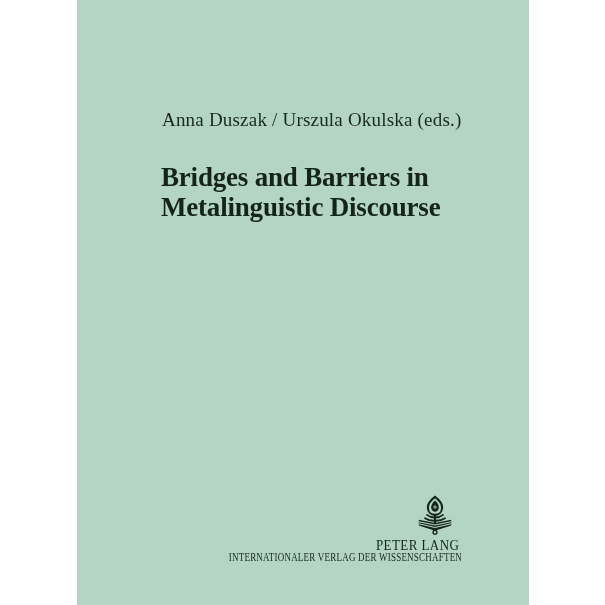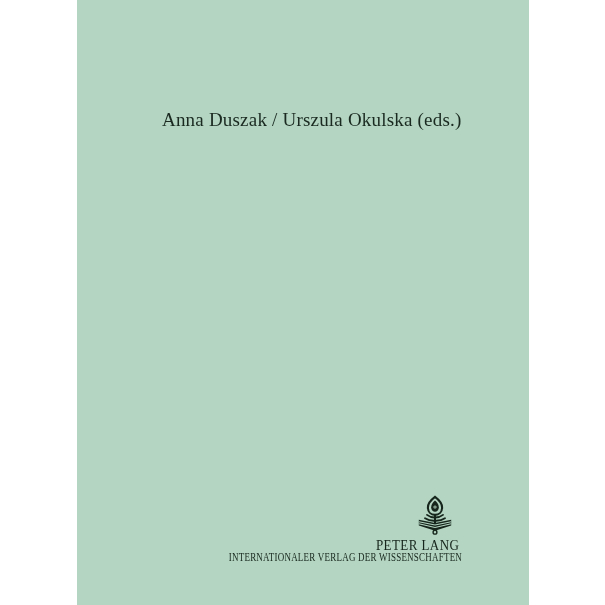--- a/index.html
+++ b/index.html
@@ -82,20 +82,24 @@
   }
 </style>
 </head>
 <body>
 
 <div class="page-frame">
   <div class="book-cover">
 
     <div class="editors-line">Anna Duszak / Urszula Okulska (eds.)</div>
 
+    <div class="book-title">
+      <span class="title-line">Bridges and Barriers in</span>
+      <span class="title-line">Metalinguistic Discourse</span>
+    </div>
 
     <div class="publisher-logo">
       <svg viewBox="0 0 44 44" xmlns="http://www.w3.org/2000/svg" aria-hidden="true">
 
         <path d="M22 1 C17.2 4.6 14.2 8.2 14.2 12.6 C14.2 17.6 17.6 20.8 22 20.8 C26.4 20.8 29.8 17.6 29.8 12.6 C29.8 8.2 26.8 4.6 22 1 Z" fill="none" stroke="#17261c" stroke-width="2.3"></path>
 
         <path d="M22 5 C19.3 7.2 17.8 9.7 17.8 12.3 C17.8 15.4 19.6 17.3 22 17.3 C24.4 17.3 26.2 15.4 26.2 12.3 C26.2 9.7 24.7 7.2 22 5 Z" fill="#17261c"></path>
         <circle cx="22" cy="12.1" r="1.7" fill="#b3d5c1"></circle>
         <circle cx="22" cy="12.1" r="0.7" fill="#17261c"></circle>
 

